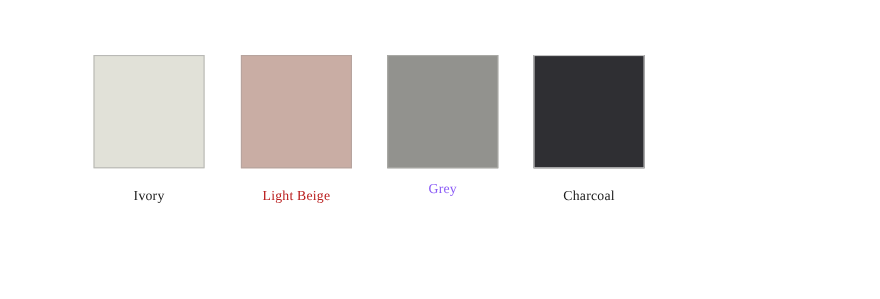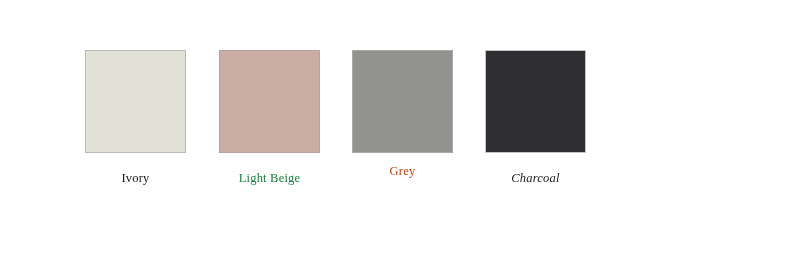--- a/index.html
+++ b/index.html
@@ -60,27 +60,27 @@
 
 <div id="palette-board">
 
   <div class="swatch-card pos-0">
     <span class="swatch-chip" style="background-color: rgb(225, 225, 216); border-color: rgb(185, 185, 182);"></span>
     <span class="swatch-label" style="color: rgb(27, 27, 27);">Ivory</span>
   </div>
 
   <div class="swatch-card pos-1">
     <span class="swatch-chip" style="background-color: rgb(201, 173, 164); border-color: rgb(183, 164, 158);"></span>
-    <span class="swatch-label" style="color: #15803d;">Light Beige</span>
+    <span class="swatch-label" style="color: #b91c1c;">Light Beige</span>
   </div>
 
   <div class="swatch-card pos-2">
     <span class="swatch-chip" style="background-color: rgb(146, 146, 142); border-color: rgb(169, 169, 165);"></span>
-    <span class="swatch-label" style="color: #c2410c; margin-top: 12px;">Grey</span>
+    <span class="swatch-label" style="color: #8b5cf6; margin-top: 12px;">Grey</span>
   </div>
 
   <div class="swatch-card pos-3">
     <span class="swatch-chip" style="background-color: rgb(47, 47, 51); border-color: rgb(196, 196, 196);"></span>
-    <span class="swatch-label" style="color: rgb(27, 27, 27); font-style: italic;">Charcoal</span>
+    <span class="swatch-label" style="color: rgb(27, 27, 27);">Charcoal</span>
   </div>
 
 
 </div>
 
 </body></html>

